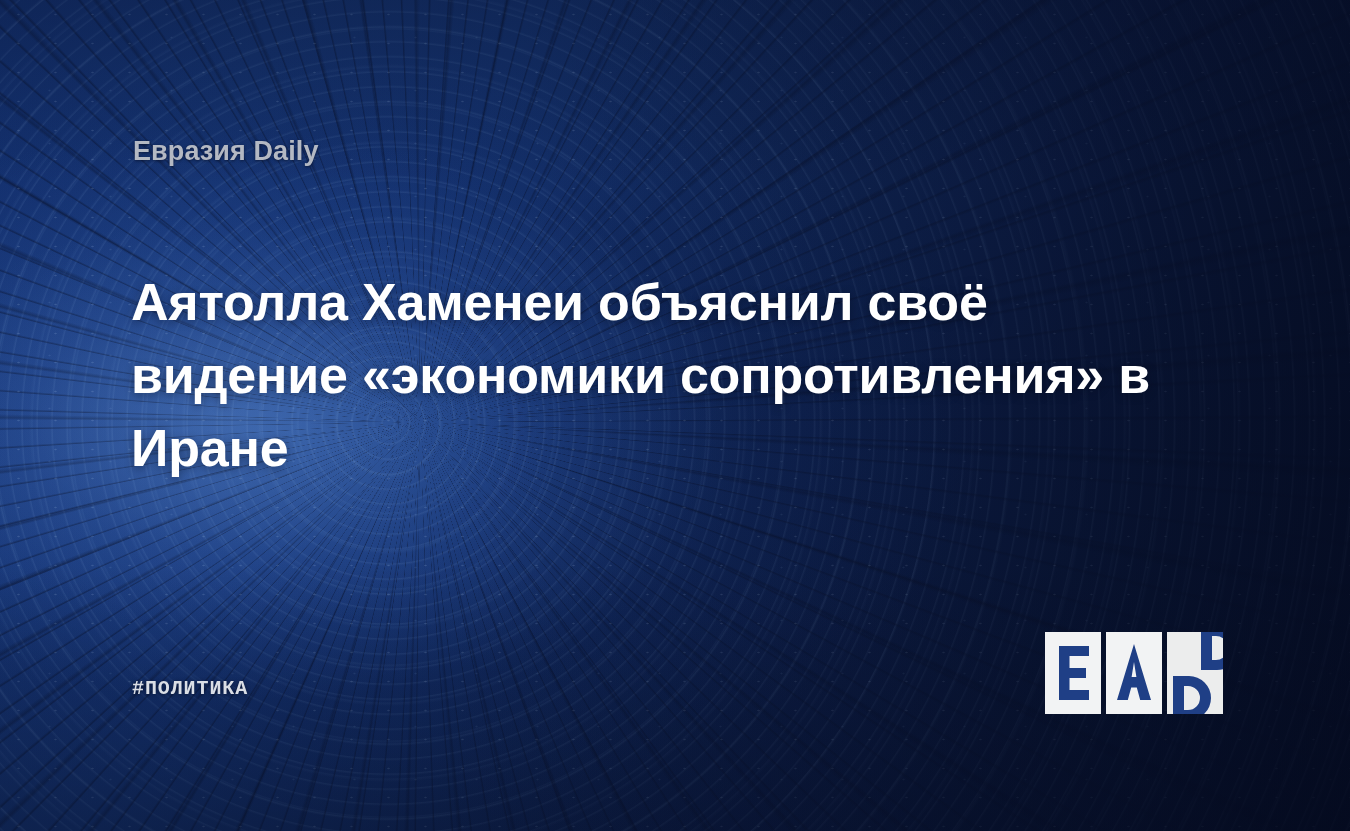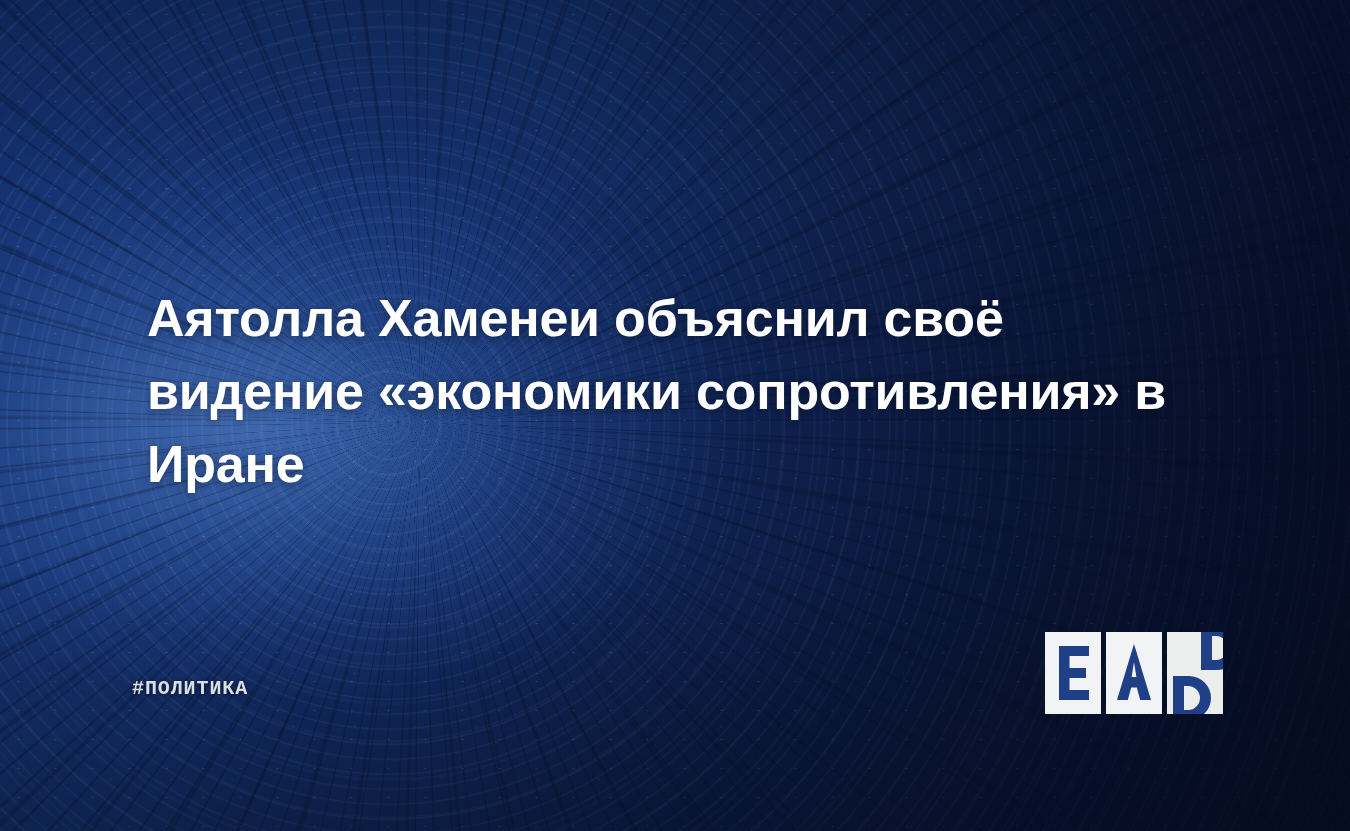--- a/index.html
+++ b/index.html
@@ -137,21 +137,21 @@
     color: #b4b9c3;
     white-space: nowrap;
     text-shadow: 0 1px 3px rgba(3,8,24,0.55);
   }
 
   .headline {
     position: absolute;
     left: 131px;
     top: 266px;
     width: 1060px;
-    margin: 16px;
+    margin: 0;
     font-size: 52px;
     line-height: 73px;
     font-weight: bold;
     color: #ffffff;
     letter-spacing: -0.2px;
     text-shadow: 0 2px 10px rgba(4,10,28,0.45);
   }
 
   .category {
     position: absolute;
@@ -194,20 +194,21 @@
 <div class="card">
 
   <div class="bg-base"></div>
   <div class="bg-arcs"></div>
   <div class="bg-streaks"></div>
   <div class="bg-speckle"></div>
   <div class="bg-vignette"></div>
 
   <div class="content">
 
+    <div class="brand">Евразия Daily</div>
 
     <h1 class="headline">Аятолла Хаменеи объяснил своё видение «экономики сопротивления» в Иране</h1>
 
     <div class="category">#ПОЛИТИКА</div>
 
     <div class="logo">
 
       <div class="logo-tile t-e">
         <svg width="56" height="82" viewBox="0 0 56 82" aria-hidden="true">
           <path d="M14 14 H44 V24 H24.5 V36 H41 V46 H24.5 V58 H44 V68 H14 Z" fill="#1f3f86"></path>

